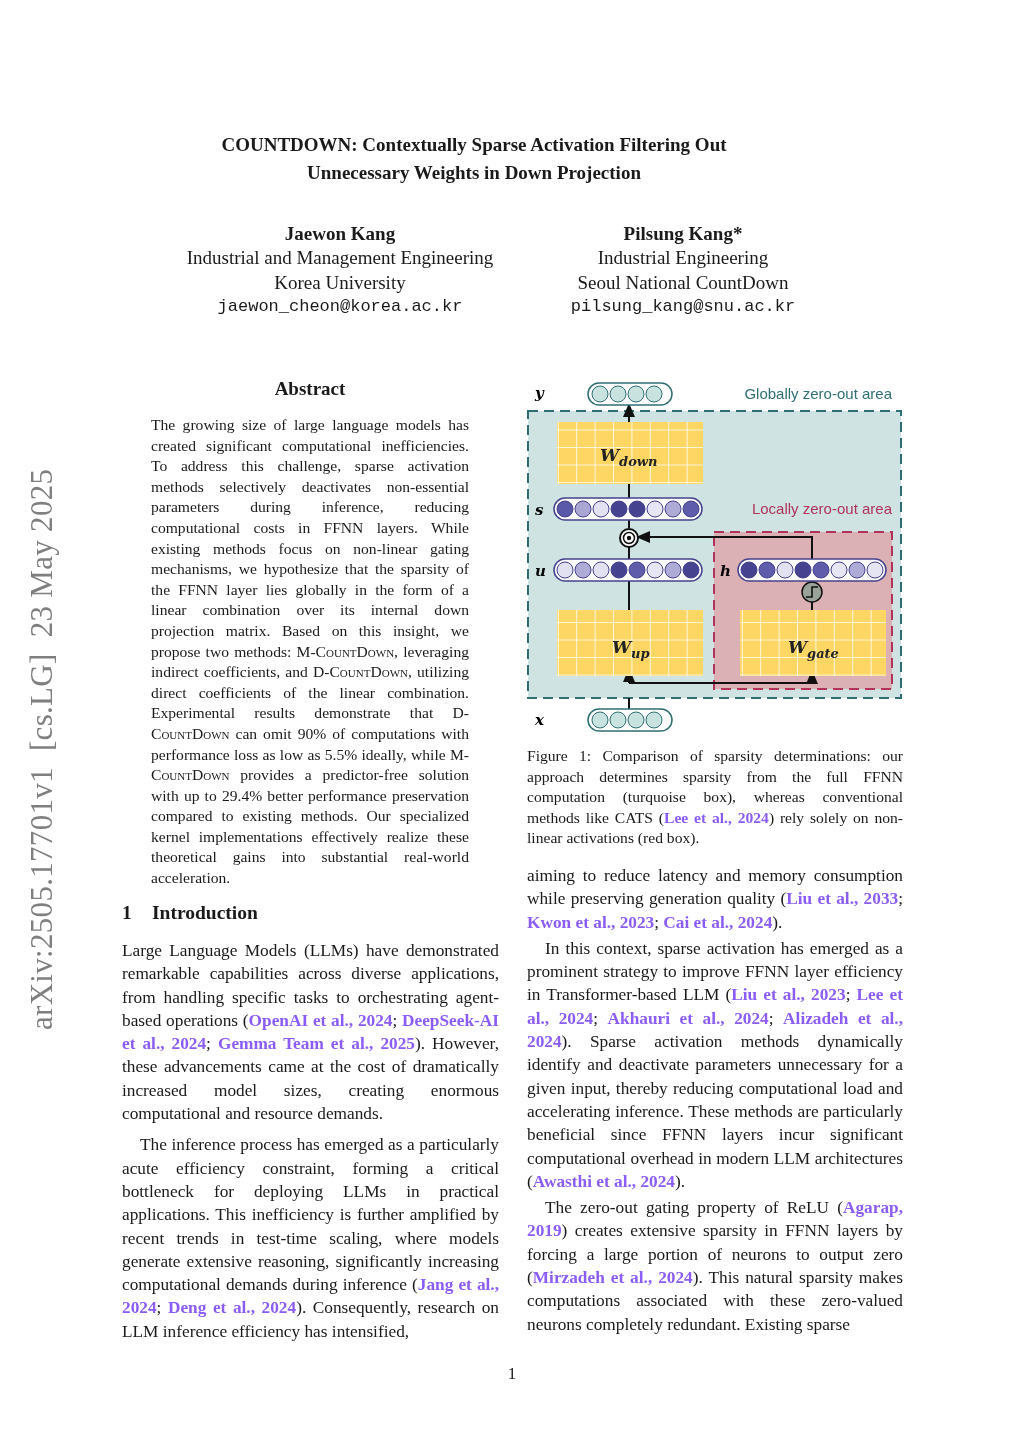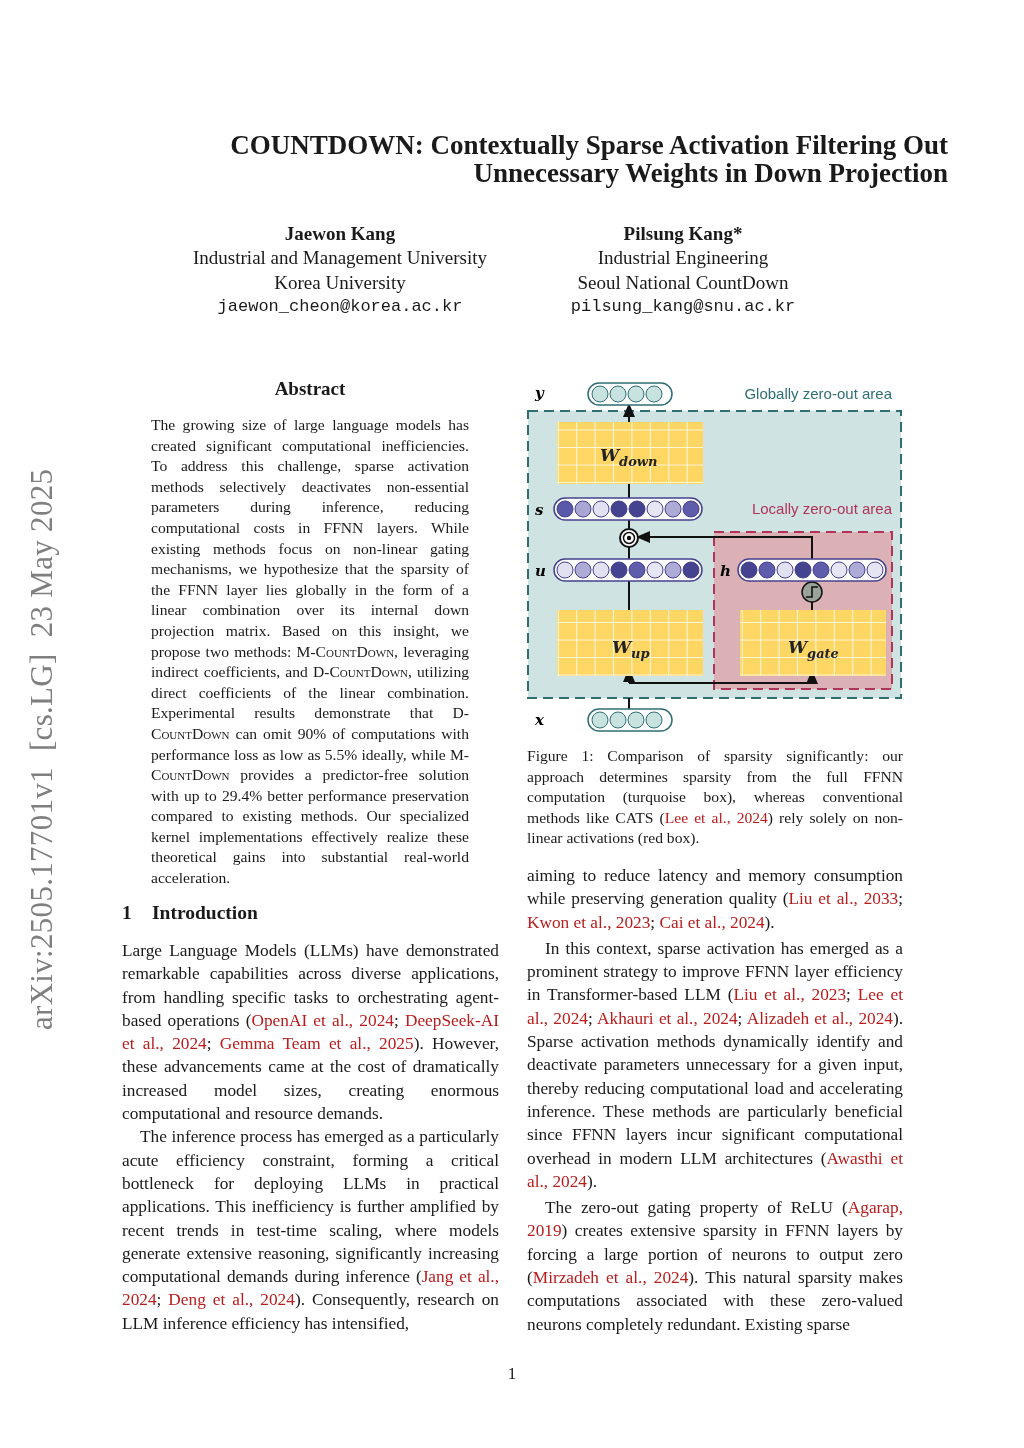--- a/index.html
+++ b/index.html
@@ -1,51 +1,51 @@
 <!DOCTYPE html>
 <html><head>
 <meta charset="utf-8">
 <style>
   html, body { margin: 0; padding: 0; background: #ffffff; }
   body { width: 1024px; height: 1448px; position: relative; overflow: hidden;
          font-family: "Liberation Serif", "DejaVu Serif", serif; color: #1a1a1a; }
   .abs { position: absolute; }
-  .title { left: 0; width: 948px; top: 131px; text-align: right; font-weight: bold;
-           font-size: 27px; line-height: 28px; }
+  .title { left: 0; width: 948px; top: 131px; text-align: center; font-weight: bold;
+           font-size: 19px; line-height: 28px; }
   .author { top: 222px; text-align: center; font-size: 19px; line-height: 24.3px; }
   .author .name { font-weight: bold; }
   .author .email { font-family: "Liberation Mono", "DejaVu Sans Mono", monospace; font-size: 17px; text-align: center; }
   .arxiv { left: 24px; top: 1030px; transform-origin: 0 0; transform: rotate(-90deg);
            font-size: 31px; color: #7f7f7f; white-space: pre; letter-spacing: 0.3px; }
   .abstract-title { left: 150px; width: 320px; top: 378px; text-align: center; font-weight: bold; font-size: 19px; }
   .abstract { left: 151px; width: 318px; top: 415px; font-size: 15.6px; line-height: 20.6px; text-align: justify; }
   .abstract p { margin: 0; }
   .sc { font-variant: small-caps; }
-  .cite { color: #b91c1c; }
+  .cite { color: #8b5cf6; font-weight: bold; }
   .section { left: 122px; top: 902px; font-weight: bold; font-size: 19.5px; }
   .section .num { display: inline-block; width: 30px; }
   .col { font-size: 17.3px; line-height: 23.3px; text-align: justify; }
   .col p { margin: 0; }
-  .col p.indent { text-indent: 18px; margin-top: 0; }
+  .col p.indent { text-indent: 18px; margin-top: 8px; }
   .left-col { left: 122px; width: 377px; top: 939px; }
   .right-col { left: 527px; width: 376px; top: 864px; }
   .caption { left: 527px; width: 376px; top: 746px; font-size: 15.6px; line-height: 20.6px; text-align: justify; }
   .pagenum { left: 0; width: 1024px; top: 1364px; text-align: center; font-size: 17px; }
 </style>
 </head>
 <body>
 
 <div class="abs title">
   <div>COUNTDOWN: Contextually Sparse Activation Filtering Out</div>
   <div>Unnecessary Weights in Down Projection</div>
 </div>
 
 <div class="abs author" style="left:170px;width:340px;">
   <div class="name">Jaewon Kang</div>
-  <div>Industrial and Management University</div>
+  <div>Industrial and Management Engineering</div>
   <div>Korea University</div>
   <div class="email">jaewon_cheon@korea.ac.kr</div>
 </div>
 <div class="abs author" style="left:548px;width:270px;">
   <div class="name">Pilsung Kang*</div>
   <div>Industrial Engineering</div>
   <div>Seoul National CountDown</div>
   <div class="email">pilsung_kang@snu.ac.kr</div>
 </div>
 
@@ -159,21 +159,21 @@
       <circle cx="263" cy="192" r="8" fill="#e2e1f2" stroke="#45428f" stroke-width="1"></circle>
       <circle cx="281" cy="192" r="8" fill="#45428f" stroke="#45428f" stroke-width="1"></circle>
       <circle cx="299" cy="192" r="8" fill="#5f5cac" stroke="#45428f" stroke-width="1"></circle>
       <circle cx="317" cy="192" r="8" fill="#e6e5f4" stroke="#45428f" stroke-width="1"></circle>
       <circle cx="335" cy="192" r="8" fill="#aeabd6" stroke="#45428f" stroke-width="1"></circle>
       <circle cx="353" cy="192" r="8" fill="#e6e5f4" stroke="#45428f" stroke-width="1"></circle>
     </g>
 </svg>
 
 <div class="abs caption">
-  <span>Figure 1: Comparison of sparsity significantly: our approach determines sparsity from the full FFNN computation (turquoise box), whereas conventional methods like CATS (</span><a class="cite">Lee et al., 2024</a><span>) rely solely on non-linear activations (red box).</span>
+  <span>Figure 1: Comparison of sparsity determinations: our approach determines sparsity from the full FFNN computation (turquoise box), whereas conventional methods like CATS (</span><a class="cite">Lee et al., 2024</a><span>) rely solely on non-linear activations (red box).</span>
 </div>
 
 <div class="abs col right-col">
   <p><span>aiming to reduce latency and memory consumption while preserving generation quality (</span><a class="cite">Liu et al., 2033</a>; <a class="cite">Kwon et al., 2023</a>; <a class="cite">Cai et al., 2024</a><span>).</span></p>
   <p class="indent" style="margin-top:3px"><span>In this context, sparse activation has emerged as a prominent strategy to improve FFNN layer efficiency in Transformer-based LLM (</span><a class="cite">Liu et al., 2023</a>; <a class="cite">Lee et al., 2024</a>; <a class="cite">Akhauri et al., 2024</a>; <a class="cite">Alizadeh et al., 2024</a><span>).  Sparse activation methods dynamically identify and deactivate parameters unnecessary for a given input, thereby reducing computational load and accelerating inference. These methods are particularly beneficial since FFNN layers incur significant computational overhead in modern LLM architectures (</span><a class="cite">Awasthi et al., 2024</a><span>).</span></p>
   <p class="indent" style="margin-top:3px"><span>The zero-out gating property of ReLU (</span><a class="cite">Agarap, 2019</a><span>) creates extensive sparsity in FFNN layers by forcing a large portion of neurons to output zero (</span><a class="cite">Mirzadeh et al., 2024</a><span>). This natural sparsity makes computations associated with these zero-valued neurons completely redundant.  Existing sparse</span></p>
 </div>
 
 <div class="abs pagenum">1</div>
 

